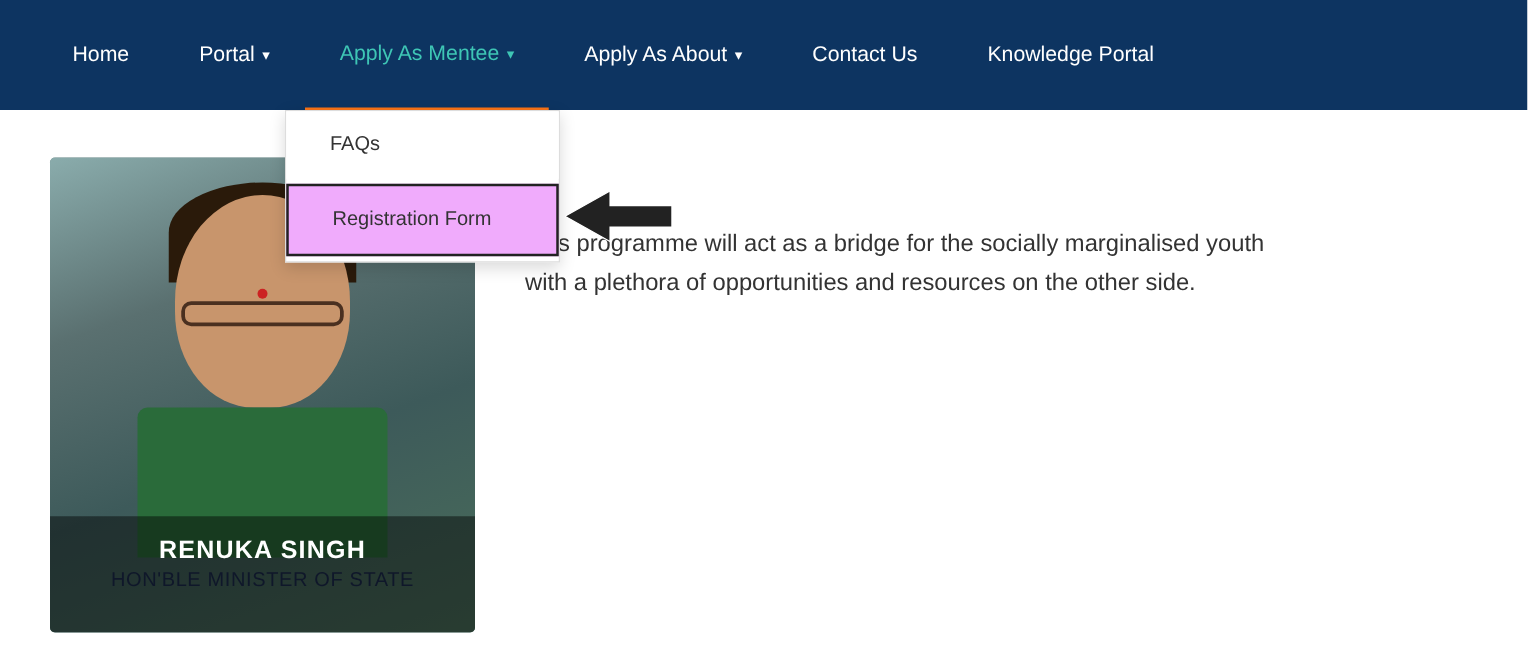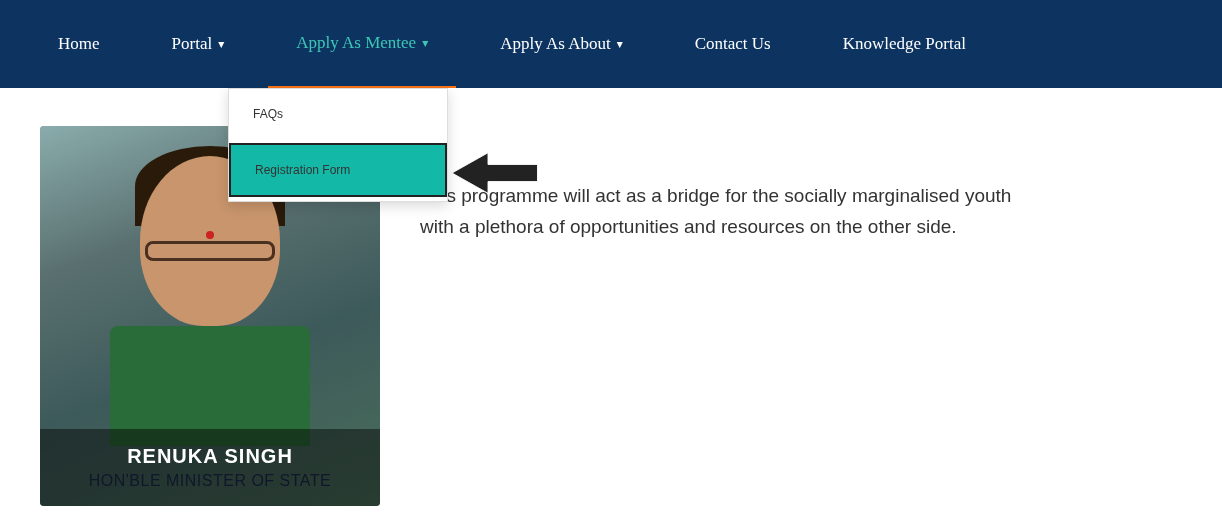--- a/index.html
+++ b/index.html
@@ -23,23 +23,22 @@
       display: flex;
       align-items: center;
       padding: 0 30px;
       position: relative;
       z-index: 100;
     }
 
     .nav-items {
       display: flex;
       align-items: flex-end;
-      gap: 16px;
+      gap: 0;
       width: 100%;
-      font-family: Liberation Serif, serif;
     }
 
     .nav-item {
       color: #ffffff;
       font-size: 17px;
       font-weight: 500;
       padding: 0 28px;
       height: 88px;
       display: flex;
       align-items: center;
@@ -65,32 +64,32 @@
       top: 88px;
       left: 228px;
       background: #ffffff;
       border: 1px solid #ddd;
       box-shadow: 0 4px 12px rgba(0,0,0,0.15);
       width: 220px;
       z-index: 200;
     }
 
     .dropdown-item {
-      padding: 18px 24px;
-      font-size: 12px;
+      padding: 18px 35px;
+      font-size: 16px;
       color: #333;
       cursor: pointer;
       display: block;
       background: #ffffff;
     }
 
     .dropdown-item.highlighted {
       border: 2px solid #222;
       margin: 4px 0;
-      background: #14b8a6;
+      background: #f0abfc;
     }
 
     
     .arrow-container {
       position: absolute;
       top: 148px;
       left: 452px;
       z-index: 300;
       display: flex;
       align-items: center;
@@ -195,21 +194,21 @@
       left: 50%;
       transform: translateX(-50%);
     }
 
     .person-info {
       position: absolute;
       bottom: 0;
       left: 0;
       right: 0;
       background: rgba(0,0,0,0.45);
-      padding: 16px 20px 16px;
+      padding: 16px 20px 32px;
       text-align: center;
     }
 
     .person-name {
       color: #ffffff;
       font-size: 20px;
       font-weight: 700;
       letter-spacing: 1px;
       text-transform: uppercase;
     }

